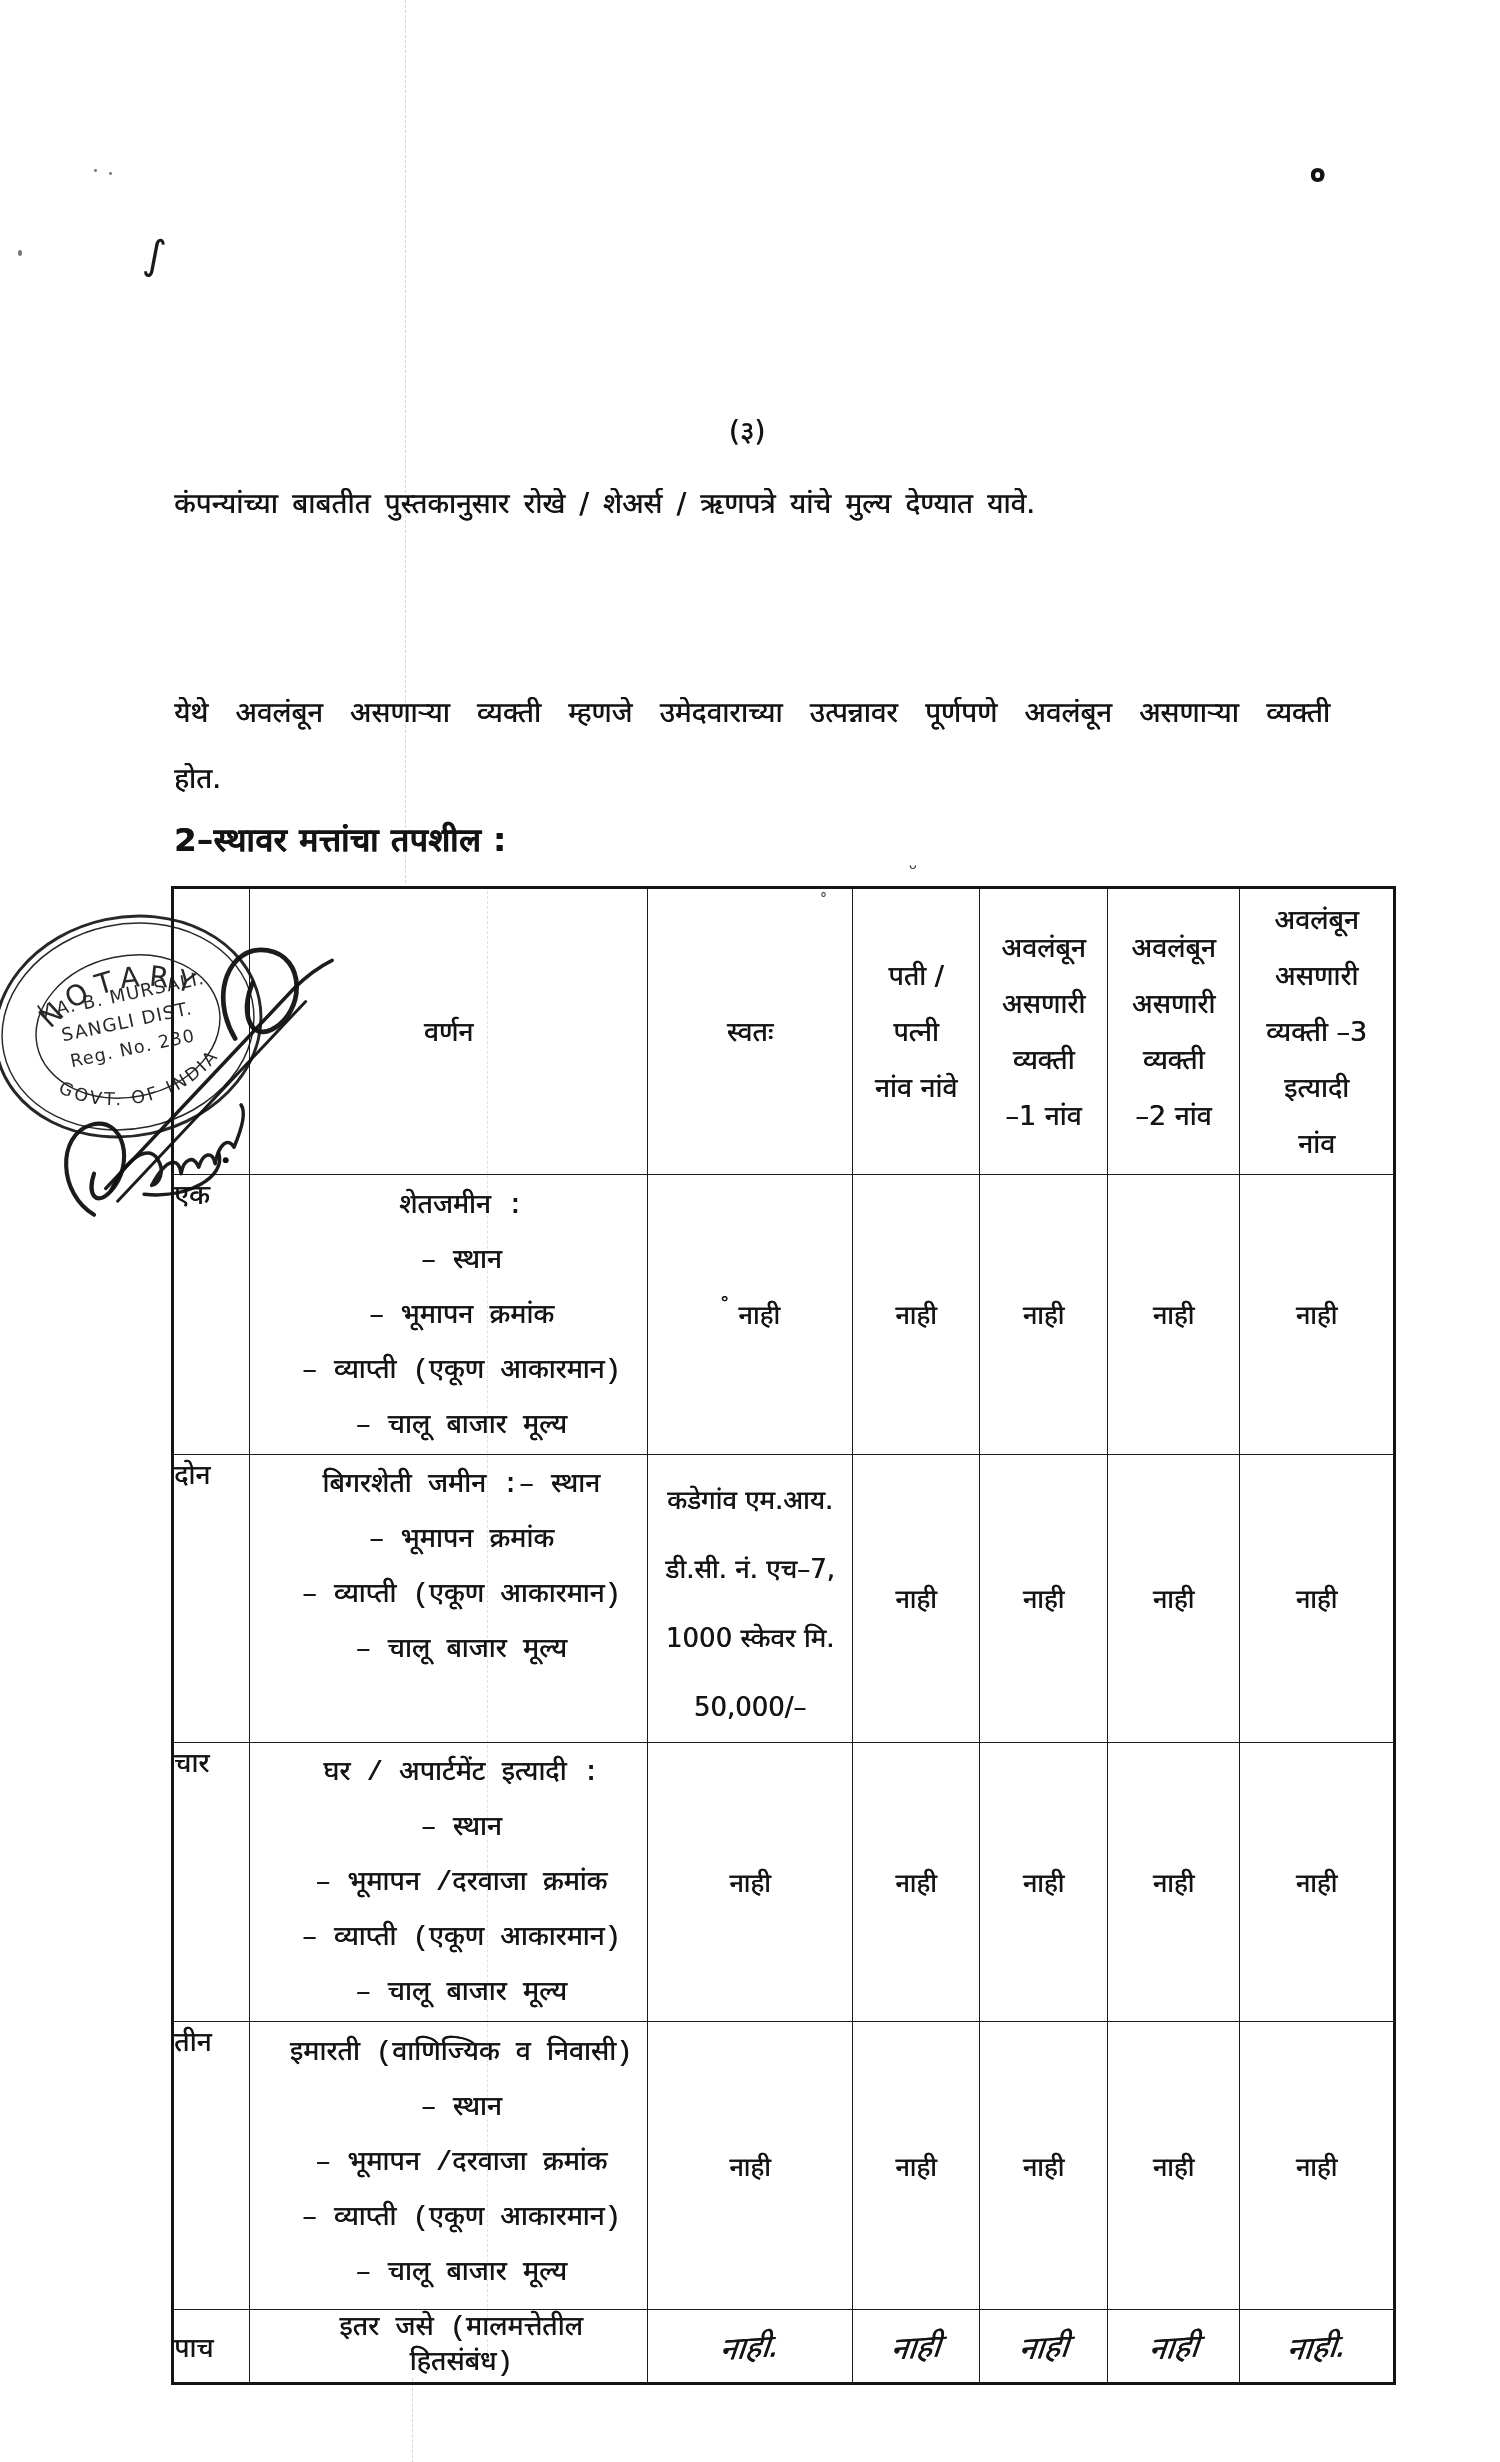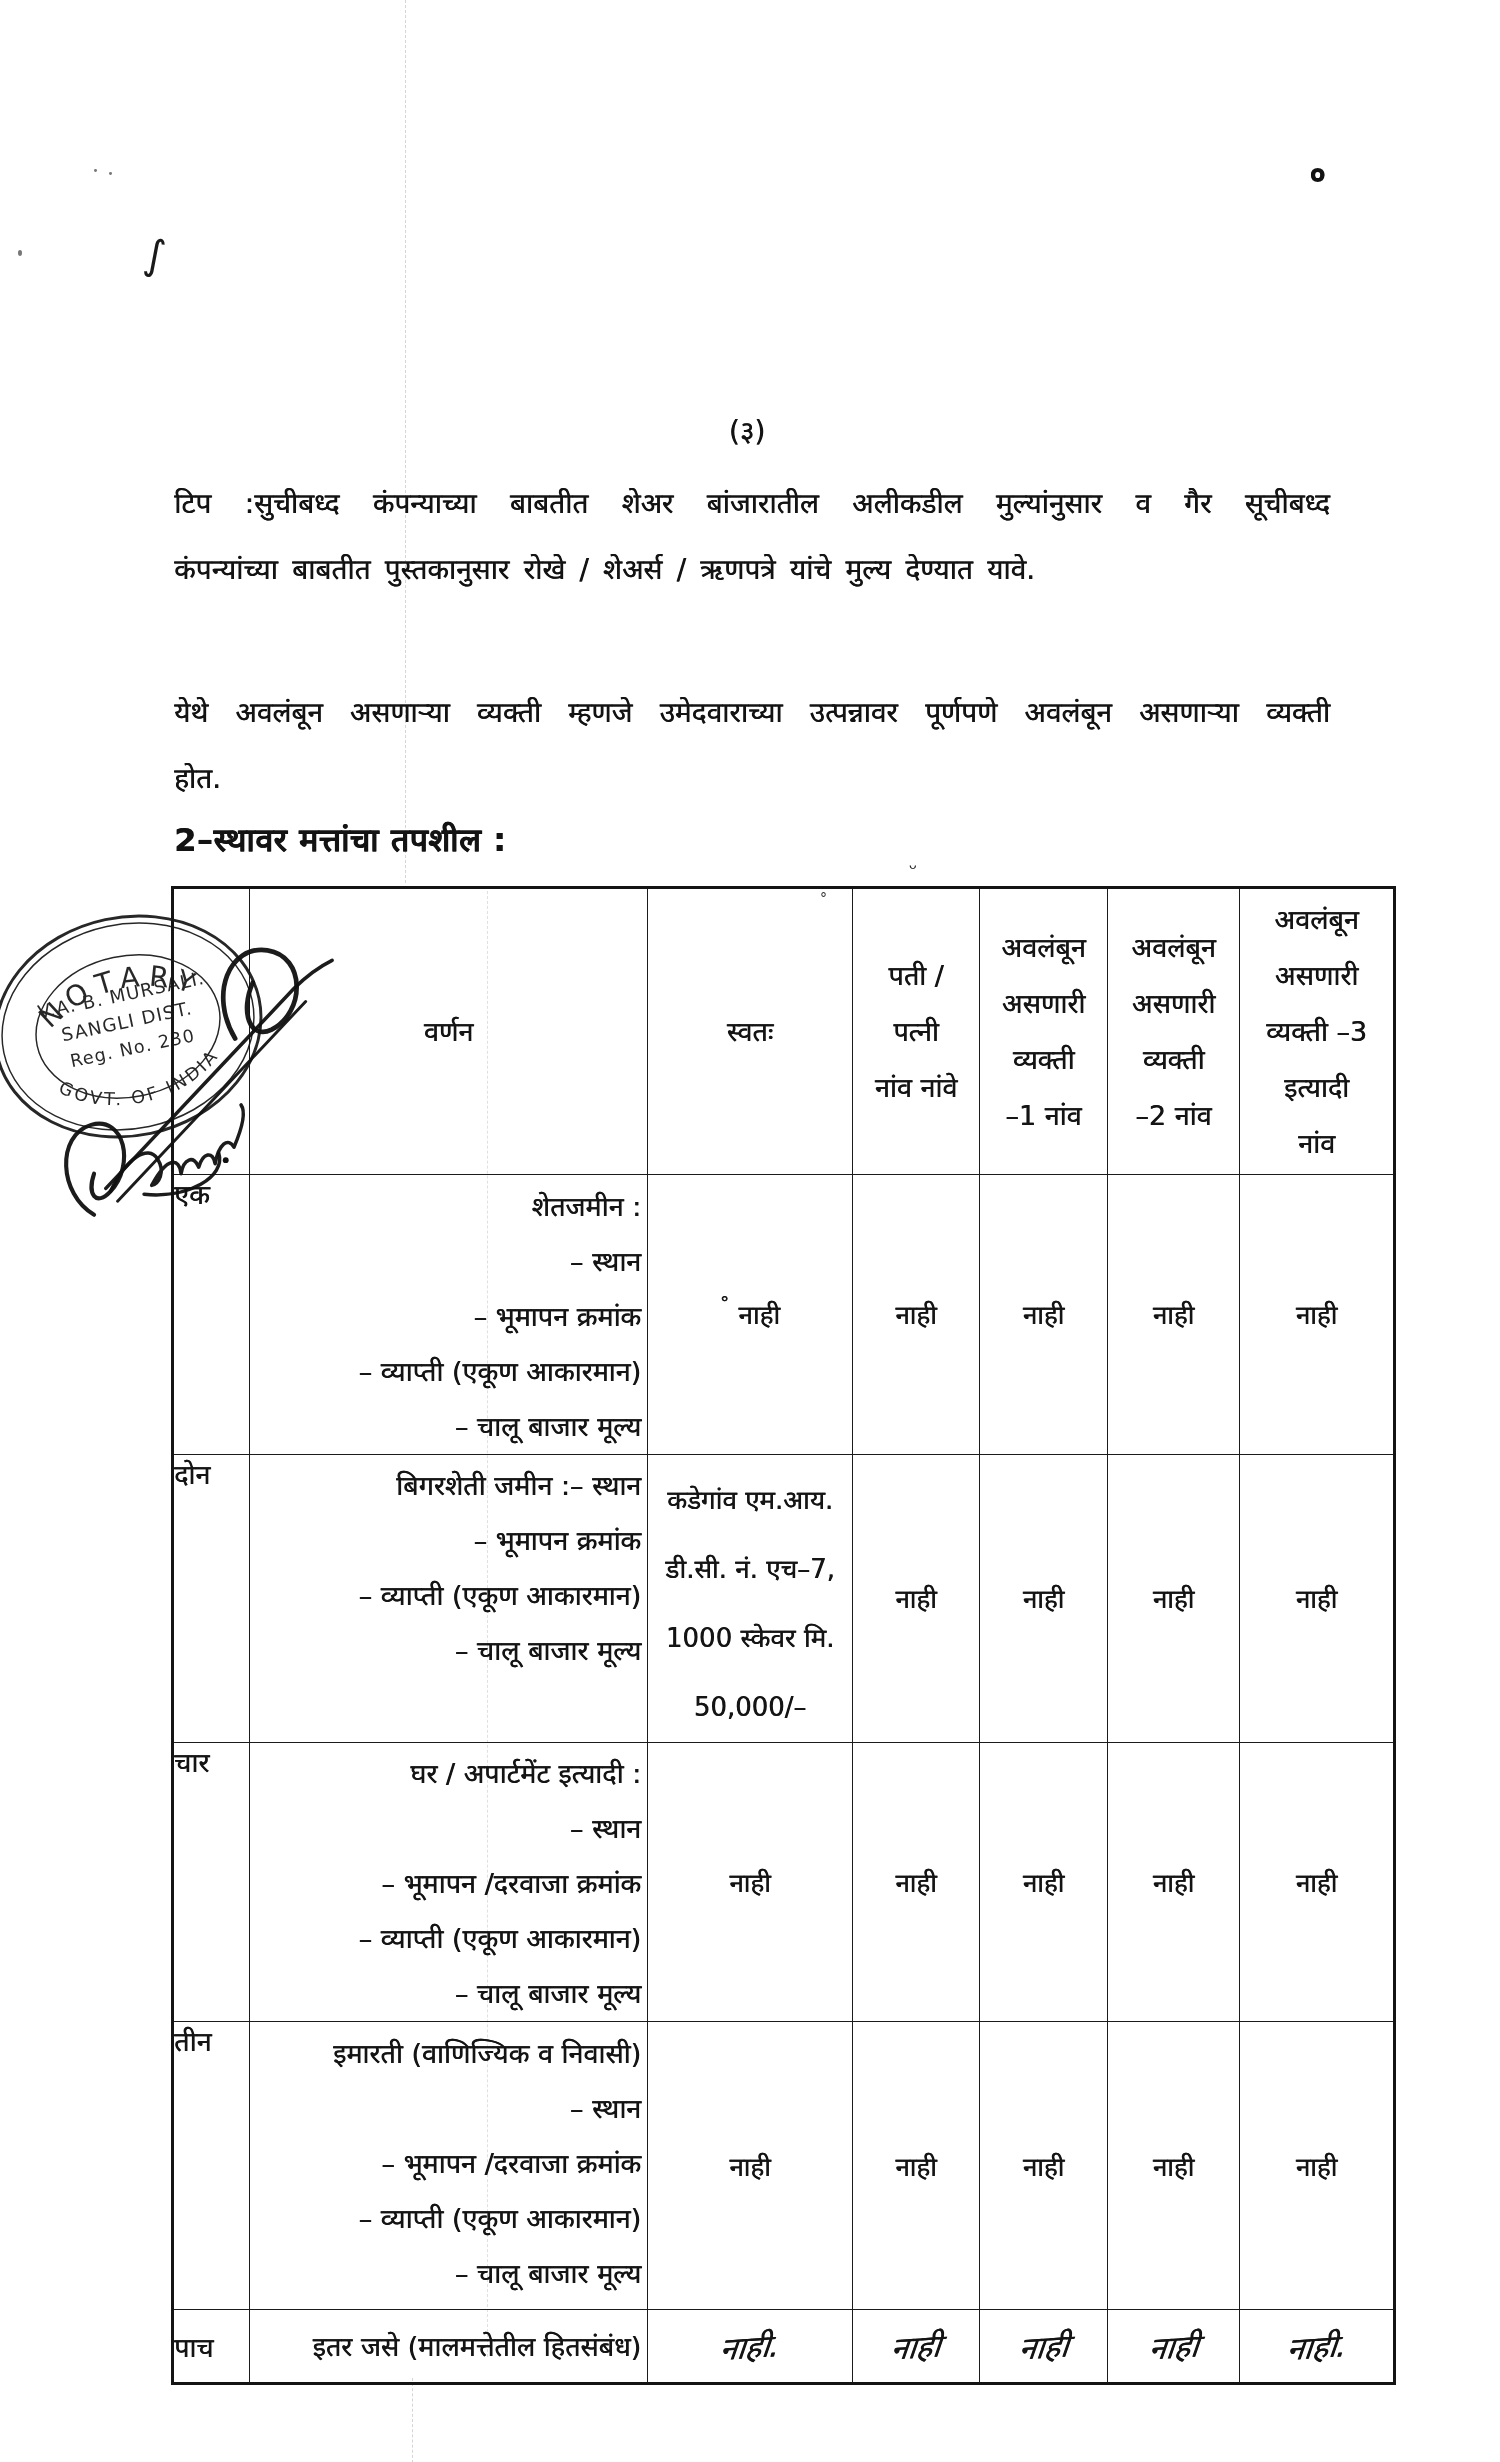--- a/index.html
+++ b/index.html
@@ -22,21 +22,21 @@
   
   table.assets{
     position:absolute;left:171px;top:886px;width:1222px;
     border-collapse:collapse;table-layout:fixed;
     border:3.5px solid #141414;font-size:27px;color:#141414;
   }
   table.assets td{border:1.8px solid #1b1b1b;padding:0;overflow:hidden;}
   td.hdr{text-align:center;vertical-align:middle;line-height:56px;}
   .pre{white-space:pre-line;}
   td.serial{vertical-align:top;padding-top:5.9px;}
-  td.desc{vertical-align:top;text-align:right;}
+  td.desc{vertical-align:top;text-align:center;font-family:Liberation Mono, monospace;}
   td.desc .pre{padding:3.5px 5.9px 0 31px;line-height:55px;}
   td.val{text-align:center;vertical-align:middle;font-size:26px;}
   td.self2{text-align:center;vertical-align:top;font-size:26px;}
   td.self2 .pre{padding-top:11px;line-height:69px;}
   tr.r5 td{vertical-align:middle;}
   tr.r5 td.desc .pre{padding-top:0;line-height:35px;}
   tr.r5 td.serial{vertical-align:middle;padding-top:0;}
   .cell-ring{font-size:17.7px;position:relative;top:-15.3px;margin-right:9.4px;}
   .hw{display:inline-block;font-style:italic;font-size:31px;transform:rotate(-4deg) skewX(-10deg);}
   
@@ -70,21 +70,20 @@
   <div class="abs pen-mark">∫</div>
   <div class="abs speck1">ᵕ</div>
   <div class="abs speck2">°</div>
   <div class="abs dot" style="left:94px;top:169px;"></div>
   <div class="abs dot" style="left:109px;top:172px;"></div>
   <div class="abs dot" style="left:17.7px;top:250px;width:4.1px;height:5.9px;"></div>
 
   <div class="abs page-num ink">(३)</div>
 
   <div class="abs para p1 ink">
-    <div class="p-line jline">टिप :सुचीबध्द कंपन्याच्या बाबतीत शेअर बांजारातील अलीकडील मुल्यांनुसार व गैर सूचीबध्द</div>
     <div class="p-line">कंपन्यांच्या बाबतीत पुस्तकानुसार रोखे / शेअर्स / ऋणपत्रे यांचे मुल्य देण्यात यावे.</div>
   </div>
 
   <div class="abs para p2 ink">
     <div class="p-line jline">येथे अवलंबून असणाऱ्या व्यक्ती म्हणजे उमेदवाराच्या उत्पन्नावर पूर्णपणे अवलंबून असणाऱ्या व्यक्ती</div>
     <div class="p-line">होत.</div>
   </div>
 
   <div class="abs heading ink">2–स्थावर मत्तांचा तपशील :</div>
 

